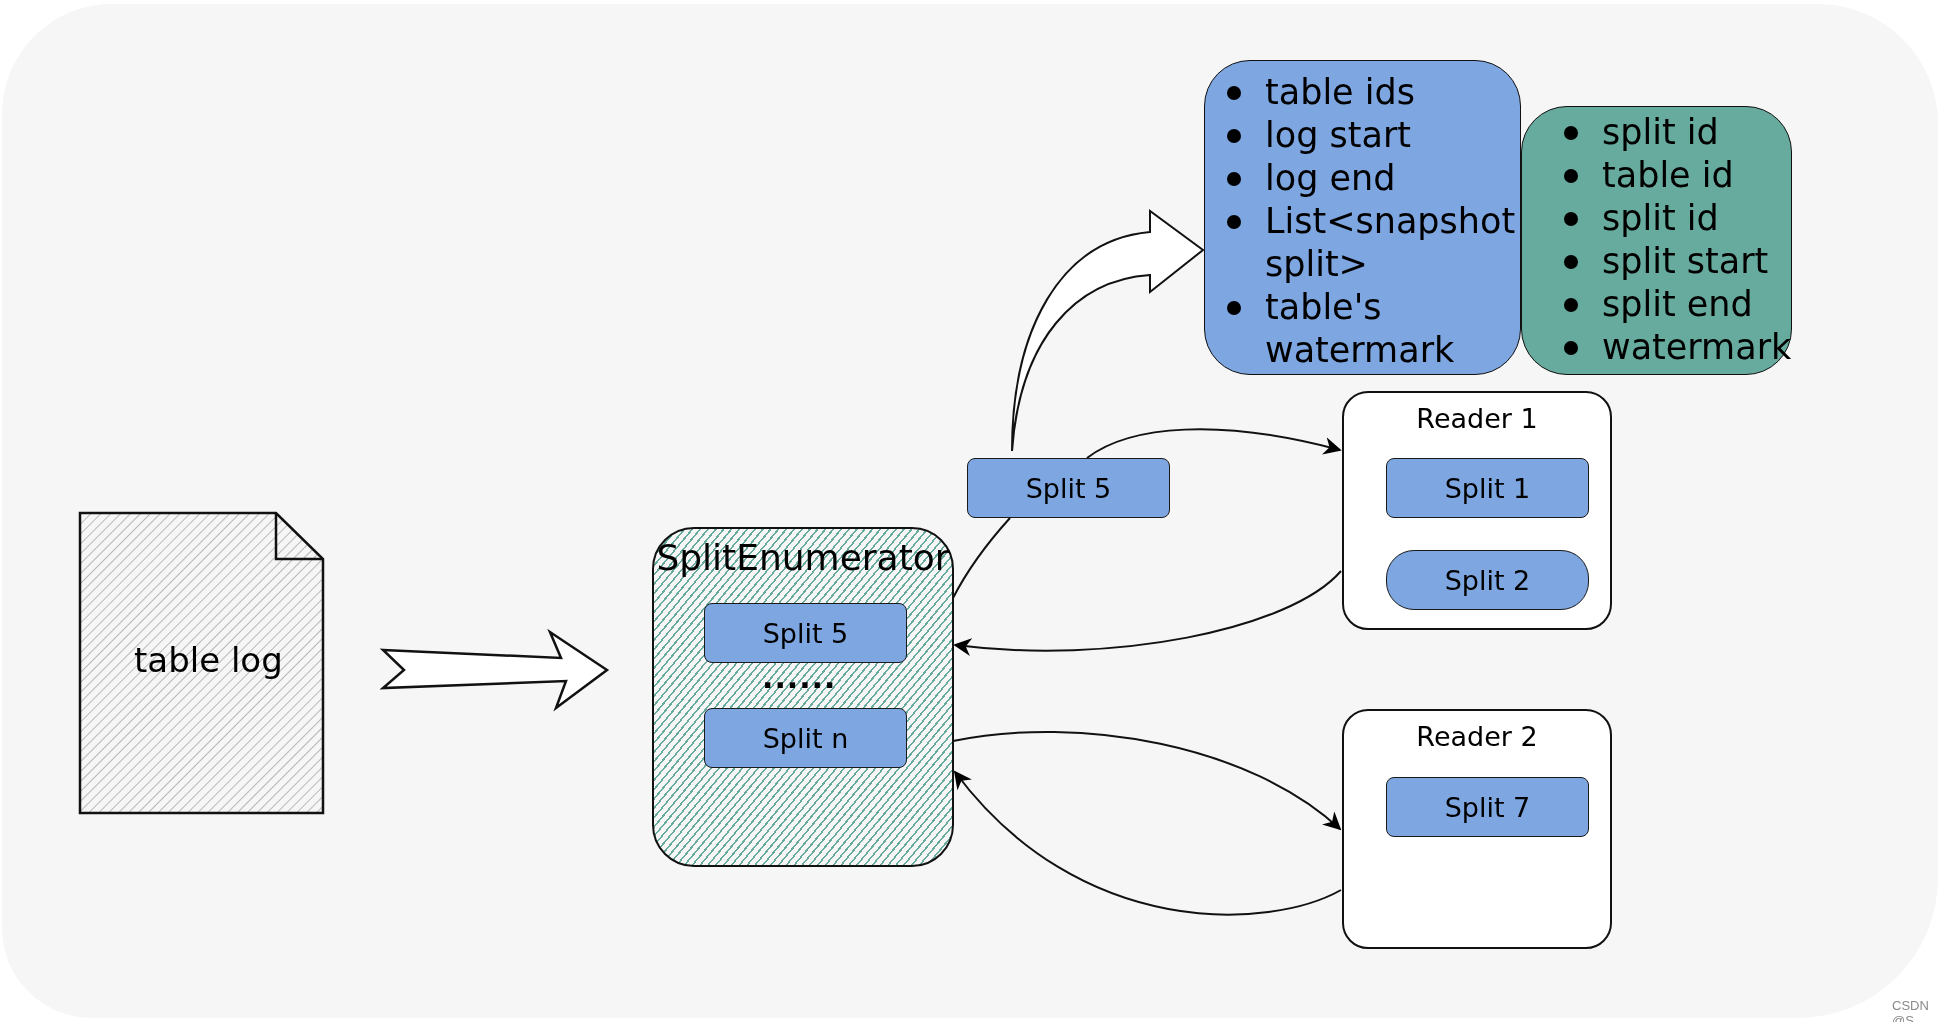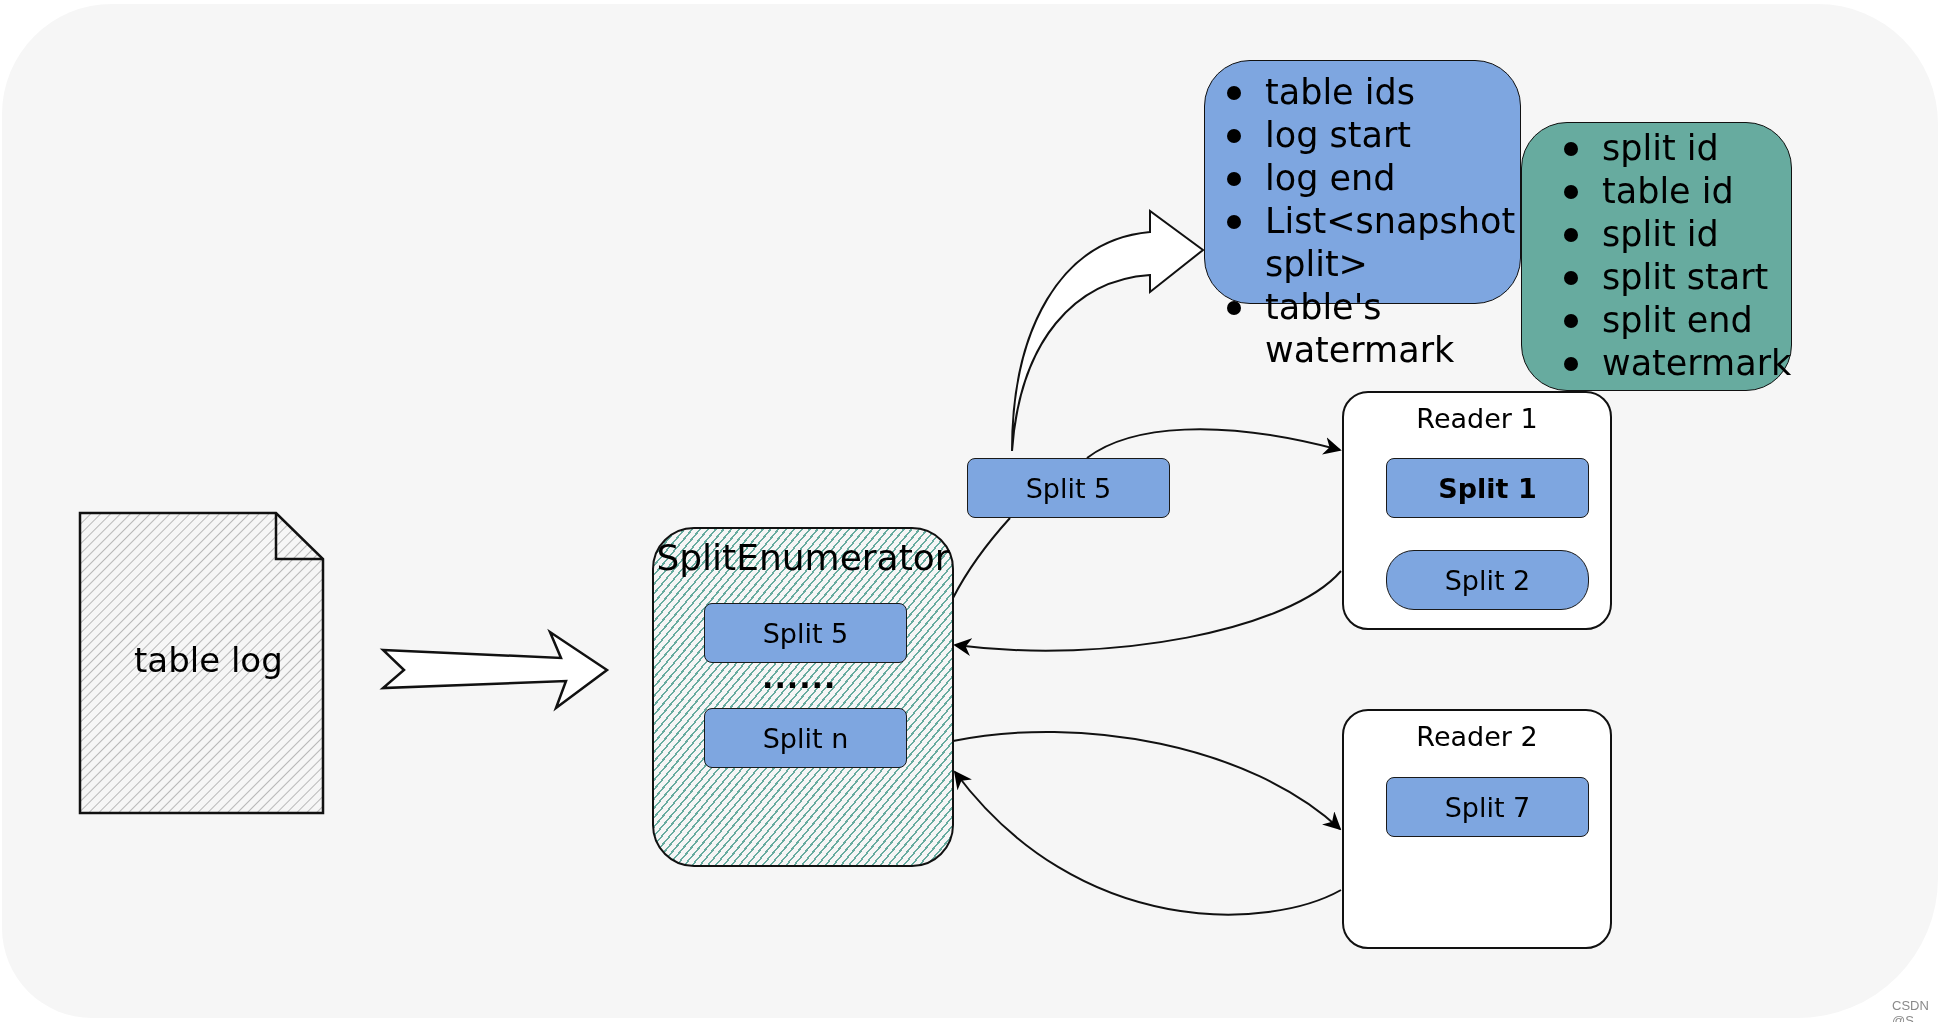--- a/index.html
+++ b/index.html
@@ -77,45 +77,45 @@
     <span>Split n</span>
   </div>
 
   <div class="abs split" style="left:967px; top:458px;">
     <span>Split 5</span>
   </div>
 
   <div class="abs reader" style="left:1342px; top:391px; width:270px; height:239px;">
     <div class="reader-title">Reader 1</div>
   </div>
-  <div class="abs split" style="left:1386px; top:458px;font-weight:bold;">
+  <div class="abs split" style="left:1386px; top:458px;">
     <span>Split 1</span>
   </div>
   <div class="abs split" style="left:1386px; top:550px;border-radius:28px;">
     <span>Split 2</span>
   </div>
 
   <div class="abs reader" style="left:1342px; top:709px; width:270px; height:240px;">
     <div class="reader-title">Reader 2</div>
   </div>
   <div class="abs split" style="left:1386px; top:777px;">
     <span>Split 7</span>
   </div>
 
-  <div class="abs bluebox" style="left:1204px; top:60px; width:317px; height:244px;">
+  <div class="abs bluebox" style="left:1204px; top:60px; width:317px; height:315px;">
     <ul class="bullets" style="position:absolute; left:0; top:10px; width:300px;">
       <li>table ids</li>
       <li>log start</li>
       <li>log end</li>
       <li>List&lt;snapshot split&gt;</li>
       <li>table's watermark</li>
     </ul>
   </div>
 
-  <div class="abs greenbox" style="left:1521px; top:106px; width:271px; height:269px;margin-top:16px;">
+  <div class="abs greenbox" style="left:1521px; top:106px; width:271px; height:269px;">
     <ul class="bullets" style="position:absolute; left:20px; top:4px; width:260px;">
       <li>split id</li>
       <li>table id</li>
       <li>split id</li>
       <li>split start</li>
       <li>split end</li>
       <li>watermark</li>
     </ul>
   </div>
 

